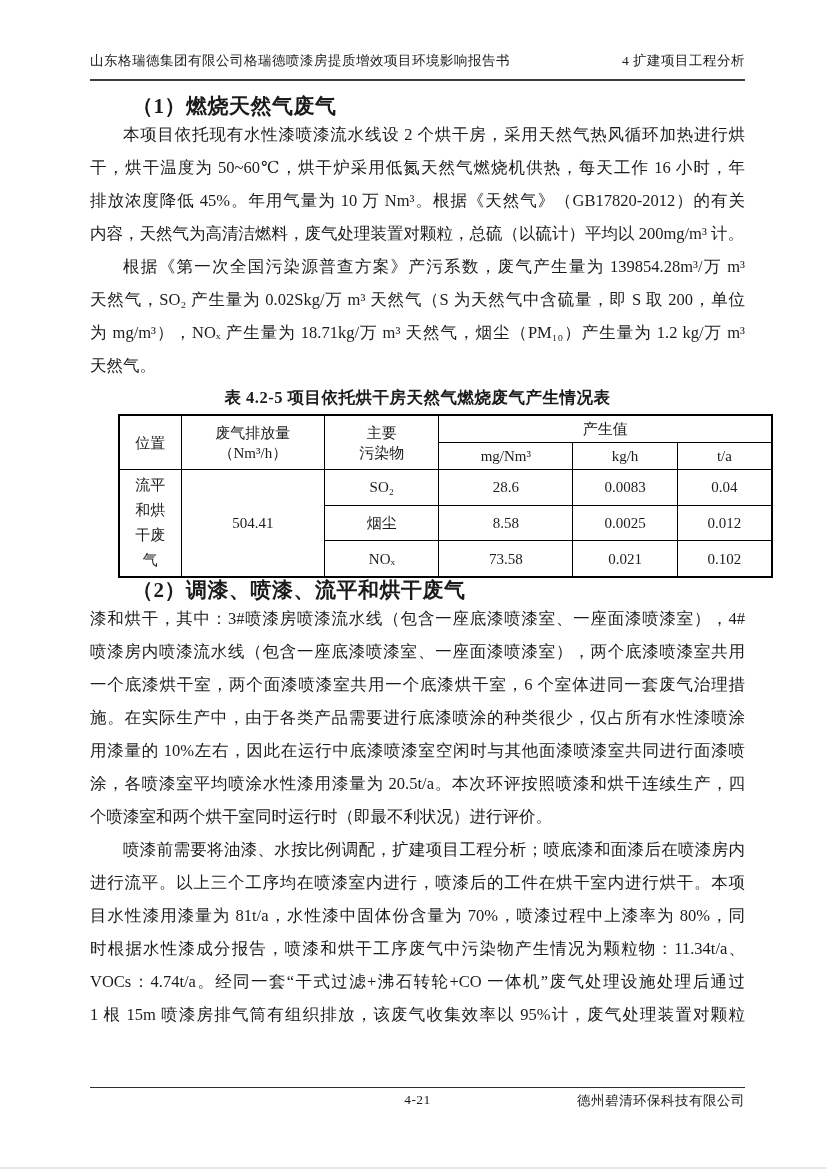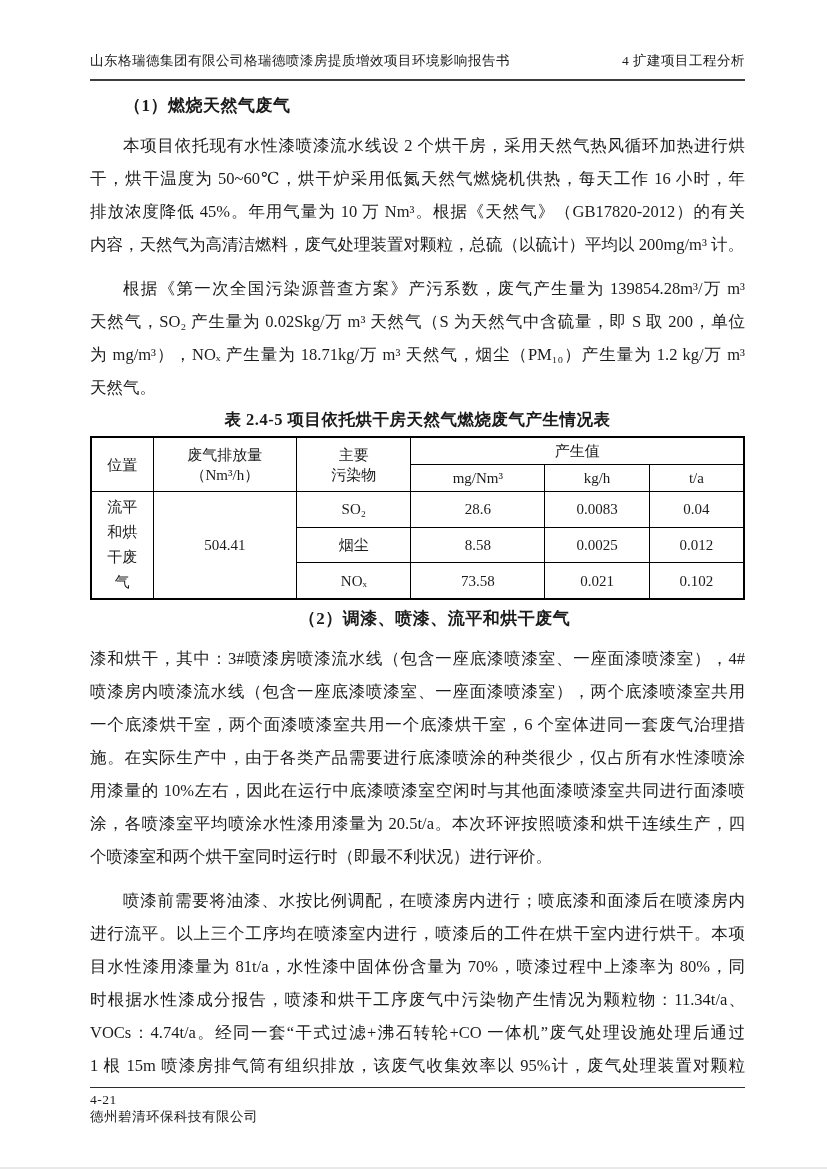--- a/index.html
+++ b/index.html
@@ -12,56 +12,56 @@
   
   .page-header{
     position:absolute;left:90px;right:82px;top:52px;
     display:flex;justify-content:space-between;align-items:flex-end;
     font-size:13.5px;letter-spacing:0.5px;
     padding-bottom:9px;border-bottom:2.5px solid #3d3d3d;
   }
   
   .main{position:absolute;left:90px;right:82px;top:92px;}
   .heading{
-    font-size:17px;font-weight:bold;margin:0;line-height:24px;
+    font-size:21px;font-weight:bold;margin:0;line-height:24px;
     text-indent:2em;letter-spacing:0.5px;
   }
   .heading.h1{margin-top:2px;}
-  .heading.h2{margin-top:7px;text-align:center;}
-  .para{margin-top:11px;}
+  .heading.h2{}
+  .para{}
   .para .line{
     font-size:16.5px;line-height:33px;white-space:nowrap;
     text-align:justify;text-align-last:justify;overflow:visible;
   }
   .para .line.first{text-indent:2em;}
   .para .line.last{text-align-last:left;}
   .para.cut .line.last{text-align-last:justify;}
   
   .table-title{
     font-size:16.5px;font-weight:bold;text-align:center;
     line-height:30px;margin-top:1px;letter-spacing:0.5px;
   }
   table.data-table{
     width:100%;border-collapse:collapse;table-layout:fixed;
-    border:2px solid #000;margin-top:1px;
+    border:2px solid #000;margin-top:1px;margin-left:28px;
   }
   table.data-table td{
     border:1px solid #000;text-align:center;vertical-align:middle;
     font-size:15px;line-height:20px;padding:3px 2px;
   }
   td.pos-cell .wrap2{
     display:inline-block;width:2.15em;word-break:break-all;
     line-height:25px;text-align:center;
   }
   
   .page-footer{
     position:absolute;left:90px;right:82px;top:1087px;
     border-top:1.5px solid #2e2e2e;padding-top:4px;
     display:flex;align-items:flex-start;
-    font-size:13.5px;letter-spacing:0.5px;flex-direction:column;
+    font-size:13.5px;letter-spacing:0.5px;
   }
   .page-footer .spacer{flex:1;}
   .page-footer .pageno{flex:0 0 auto;}
   .page-footer .company{flex:1;text-align:right;}
 </style>
 </head>
 <body>
 
 <div class="page">
 
@@ -81,21 +81,21 @@
         <div class="line last">内容，天然气为高清洁燃料，废气处理装置对颗粒，总硫（以硫计）平均以 200mg/m³ 计。</div>
       </div>
 
     <div class="para">
         <div class="line first">根据《第一次全国污染源普查方案》产污系数，废气产生量为 139854.28m³/万 m³</div>
         <div class="line">天然气，SO₂ 产生量为 0.02Skg/万 m³ 天然气（S 为天然气中含硫量，即 S 取 200，单位</div>
         <div class="line">为 mg/m³），NOₓ 产生量为 18.71kg/万 m³ 天然气，烟尘（PM₁₀）产生量为 1.2 kg/万 m³</div>
         <div class="line last">天然气。</div>
       </div>
 
-    <div class="table-title">表 2.4-5  项目依托烘干房天然气燃烧废气产生情况表</div>
+    <div class="table-title">表 4.2-5  项目依托烘干房天然气燃烧废气产生情况表</div>
 
     <table class="data-table">
       <colgroup>
         <col style="width:9.5%">
           <col style="width:22%">
           <col style="width:17.5%">
         <col style="width:20.5%">
           <col style="width:16%">
           <col style="width:14.5%">
       </colgroup>
@@ -148,21 +148,21 @@
         <div class="line">漆和烘干，其中：3#喷漆房喷漆流水线（包含一座底漆喷漆室、一座面漆喷漆室），4#</div>
         <div class="line">喷漆房内喷漆流水线（包含一座底漆喷漆室、一座面漆喷漆室），两个底漆喷漆室共用</div>
         <div class="line">一个底漆烘干室，两个面漆喷漆室共用一个底漆烘干室，6 个室体进同一套废气治理措</div>
         <div class="line">施。在实际生产中，由于各类产品需要进行底漆喷涂的种类很少，仅占所有水性漆喷涂</div>
         <div class="line">用漆量的 10%左右，因此在运行中底漆喷漆室空闲时与其他面漆喷漆室共同进行面漆喷</div>
         <div class="line">涂，各喷漆室平均喷涂水性漆用漆量为 20.5t/a。本次环评按照喷漆和烘干连续生产，四</div>
         <div class="line last">个喷漆室和两个烘干室同时运行时（即最不利状况）进行评价。</div>
       </div>
 
     <div class="para cut">
-        <div class="line first">喷漆前需要将油漆、水按比例调配，在喷漆房内进行；喷底漆和面漆后在喷漆房内</div>
+        <div class="line first">喷漆前需要将油漆、水按比例调配，扩建项目工程分析；喷底漆和面漆后在喷漆房内</div>
         <div class="line">进行流平。以上三个工序均在喷漆室内进行，喷漆后的工件在烘干室内进行烘干。本项</div>
         <div class="line">目水性漆用漆量为 81t/a，水性漆中固体份含量为 70%，喷漆过程中上漆率为 80%，同</div>
         <div class="line">时根据水性漆成分报告，喷漆和烘干工序废气中污染物产生情况为颗粒物：11.34t/a、</div>
         <div class="line">VOCs：4.74t/a。经同一套“干式过滤+沸石转轮+CO 一体机”废气处理设施处理后通过</div>
         <div class="line last">1 根 15m 喷漆房排气筒有组织排放，该废气收集效率以 95%计，废气处理装置对颗粒</div>
       </div>
 
   </main>
 
   <footer class="page-footer">

